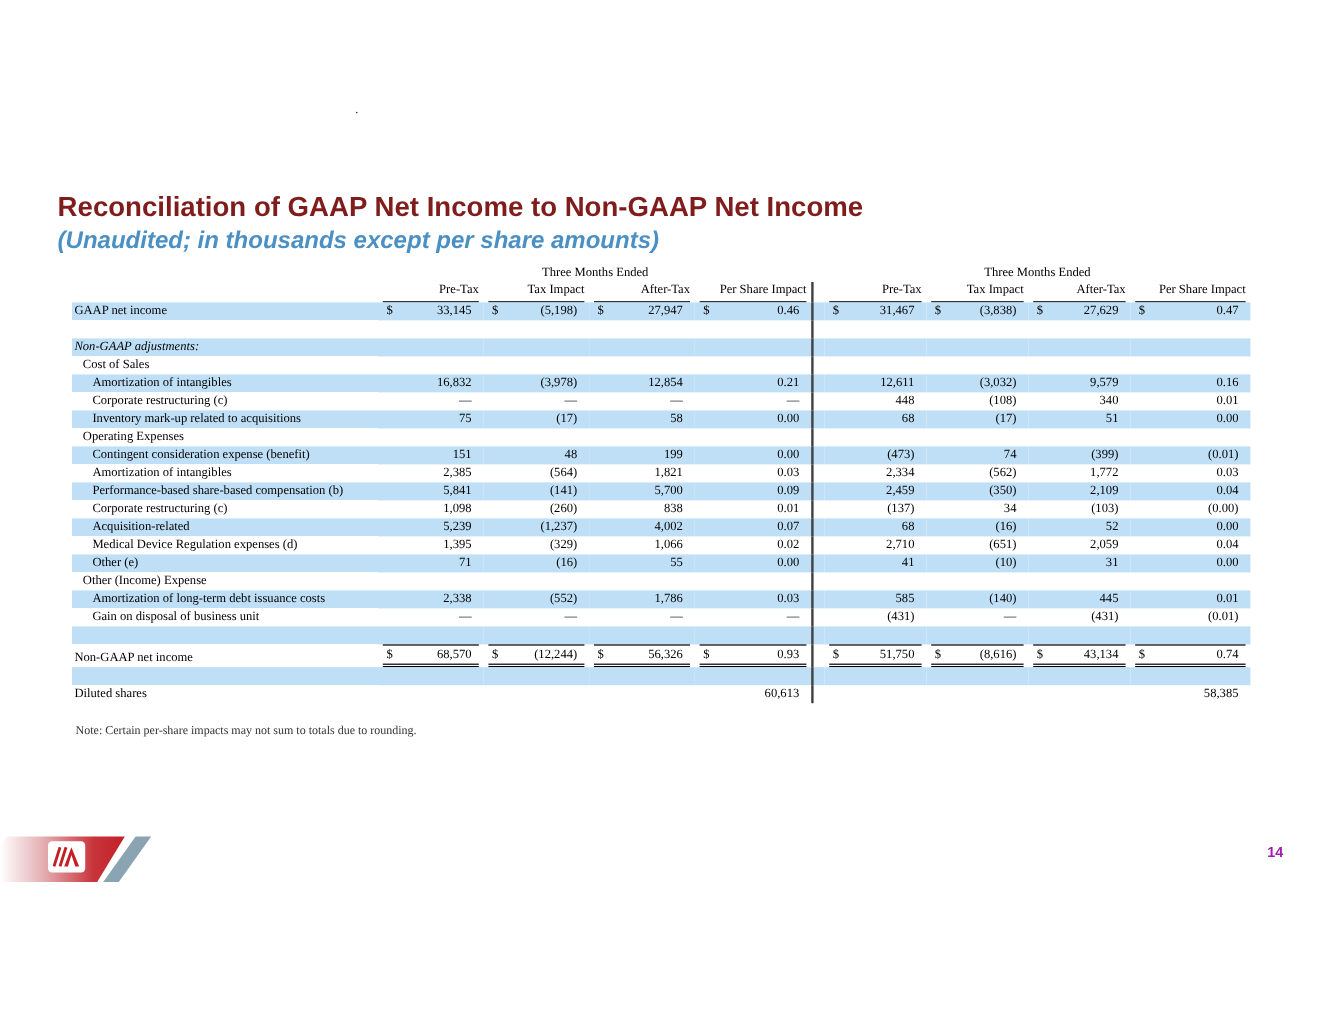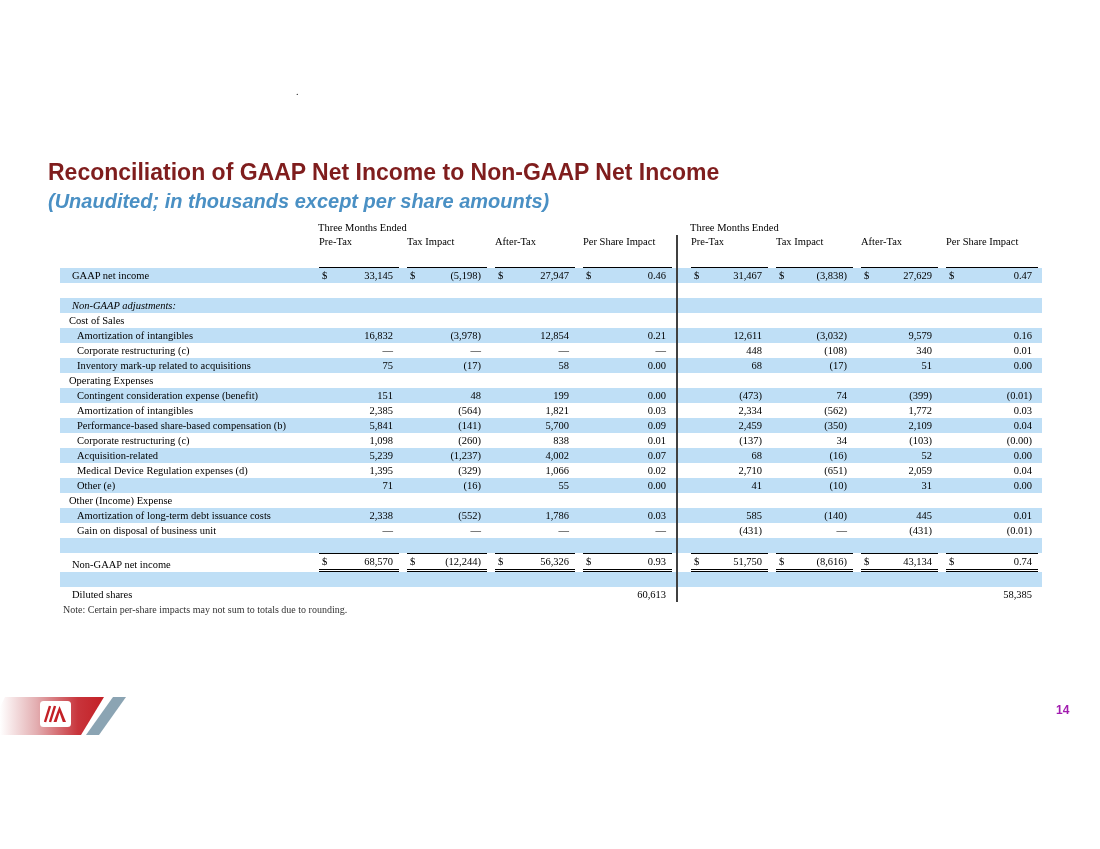--- a/index.html
+++ b/index.html
@@ -13,25 +13,25 @@
          font-size:23px;color:#7f1d1d;letter-spacing:0;}
   .subtitle{position:absolute;left:48px;top:190px;width:1000px;
          font-family:"Liberation Sans",sans-serif;font-weight:bold;font-style:italic;
          font-size:20px;color:#4A90C4;}
 
   .table-wrap{position:absolute;left:60px;top:221px;}
   table{border-collapse:collapse;table-layout:fixed;width:982px;
         font-family:"Liberation Serif",serif;font-size:10.5px;}
   td{padding:0;height:15px;line-height:15px;white-space:nowrap;vertical-align:bottom;}
   thead td{height:14px;line-height:14px;vertical-align:bottom;}
-  .ph div{margin:0 3px;}
+  .ph div{text-align:center;margin:0 3px;}
   .dh .dline{border-bottom:1px solid #000;padding-bottom:1px;}
-  .ch div{text-align:left;border-bottom:1px solid #000;margin:0 4px;padding-bottom:18px;}
+  .ch div{text-align:right;border-bottom:1px solid #000;margin:0 4px;padding-bottom:2px;}
   .lbl{overflow:hidden;}
-  .ind0{padding-left:12px;}
+  .ind0{padding-left:2px;}
   .ind1{padding-left:9px;}
   .ind2{padding-left:17px;}
   .it{font-style:italic;}
   .vin{display:flex;justify-content:space-between;margin:0 4px;padding:0 6px 0 3px;}
   .cur{text-align:left;}
   .num{text-align:right;}
   tr.shade td{background:#BFDFF6;}
   tr.total td.val .vin{border-top:1px solid #000;border-bottom:3px double #000;}
   td.divline{border-left:2px solid #404040;}
 

